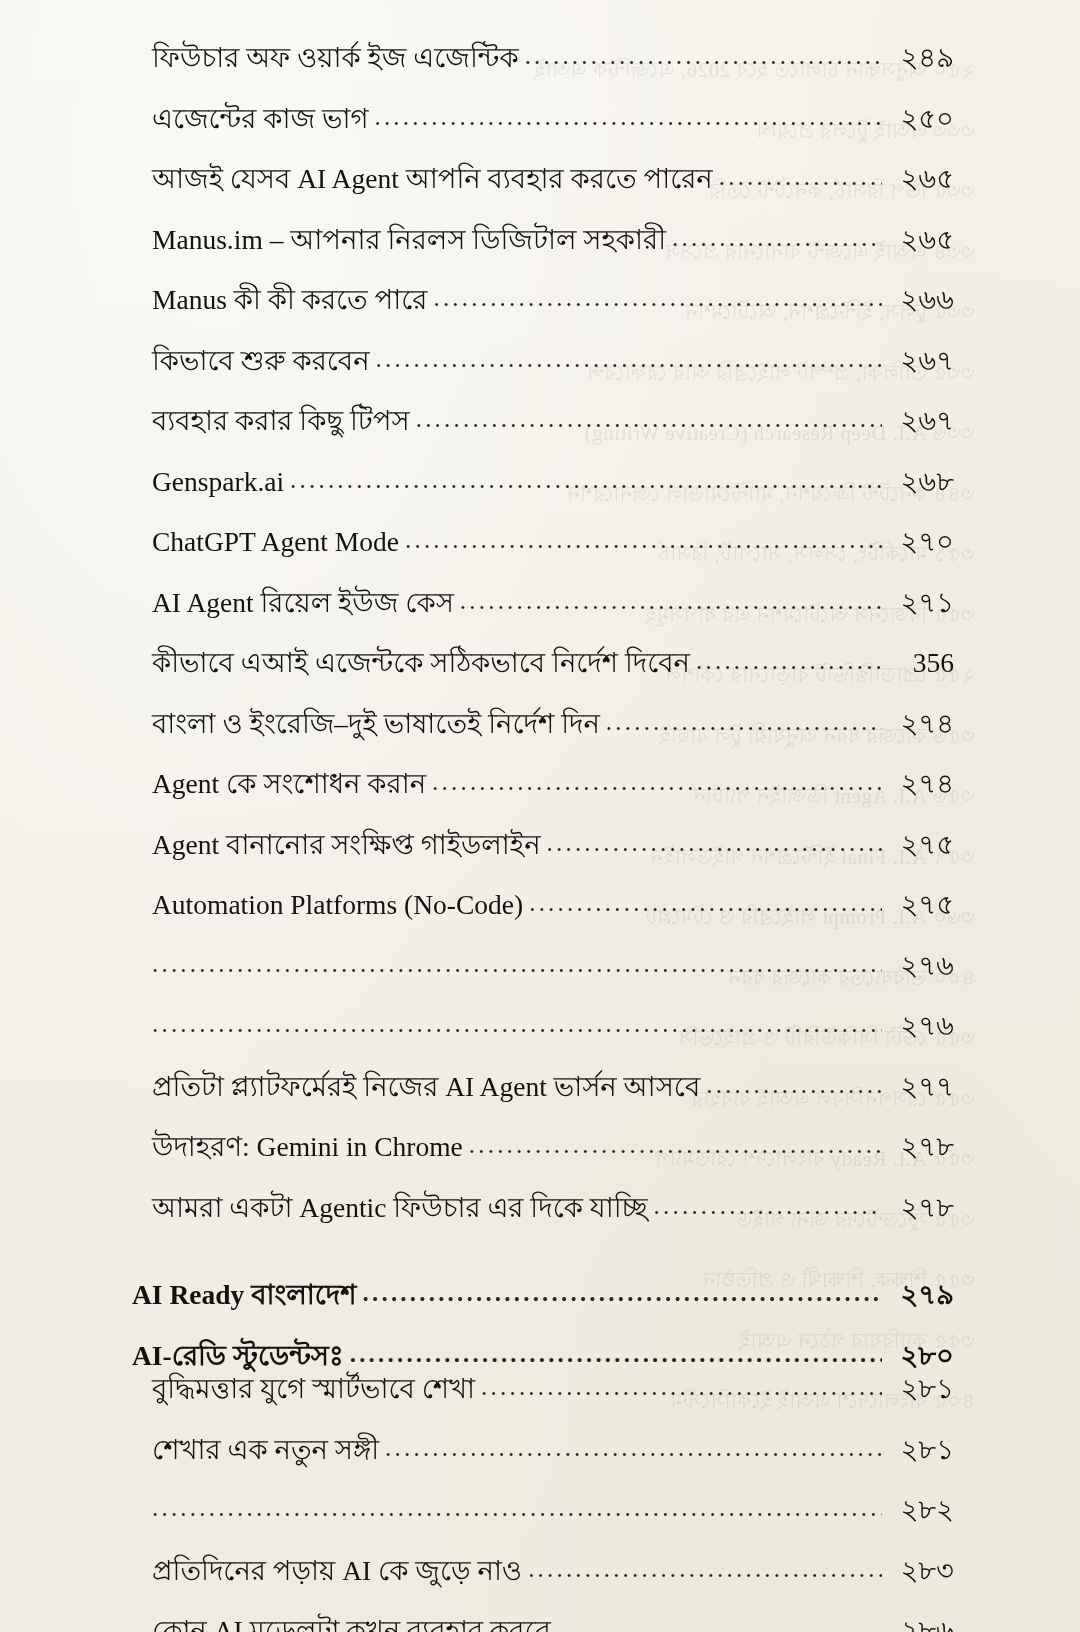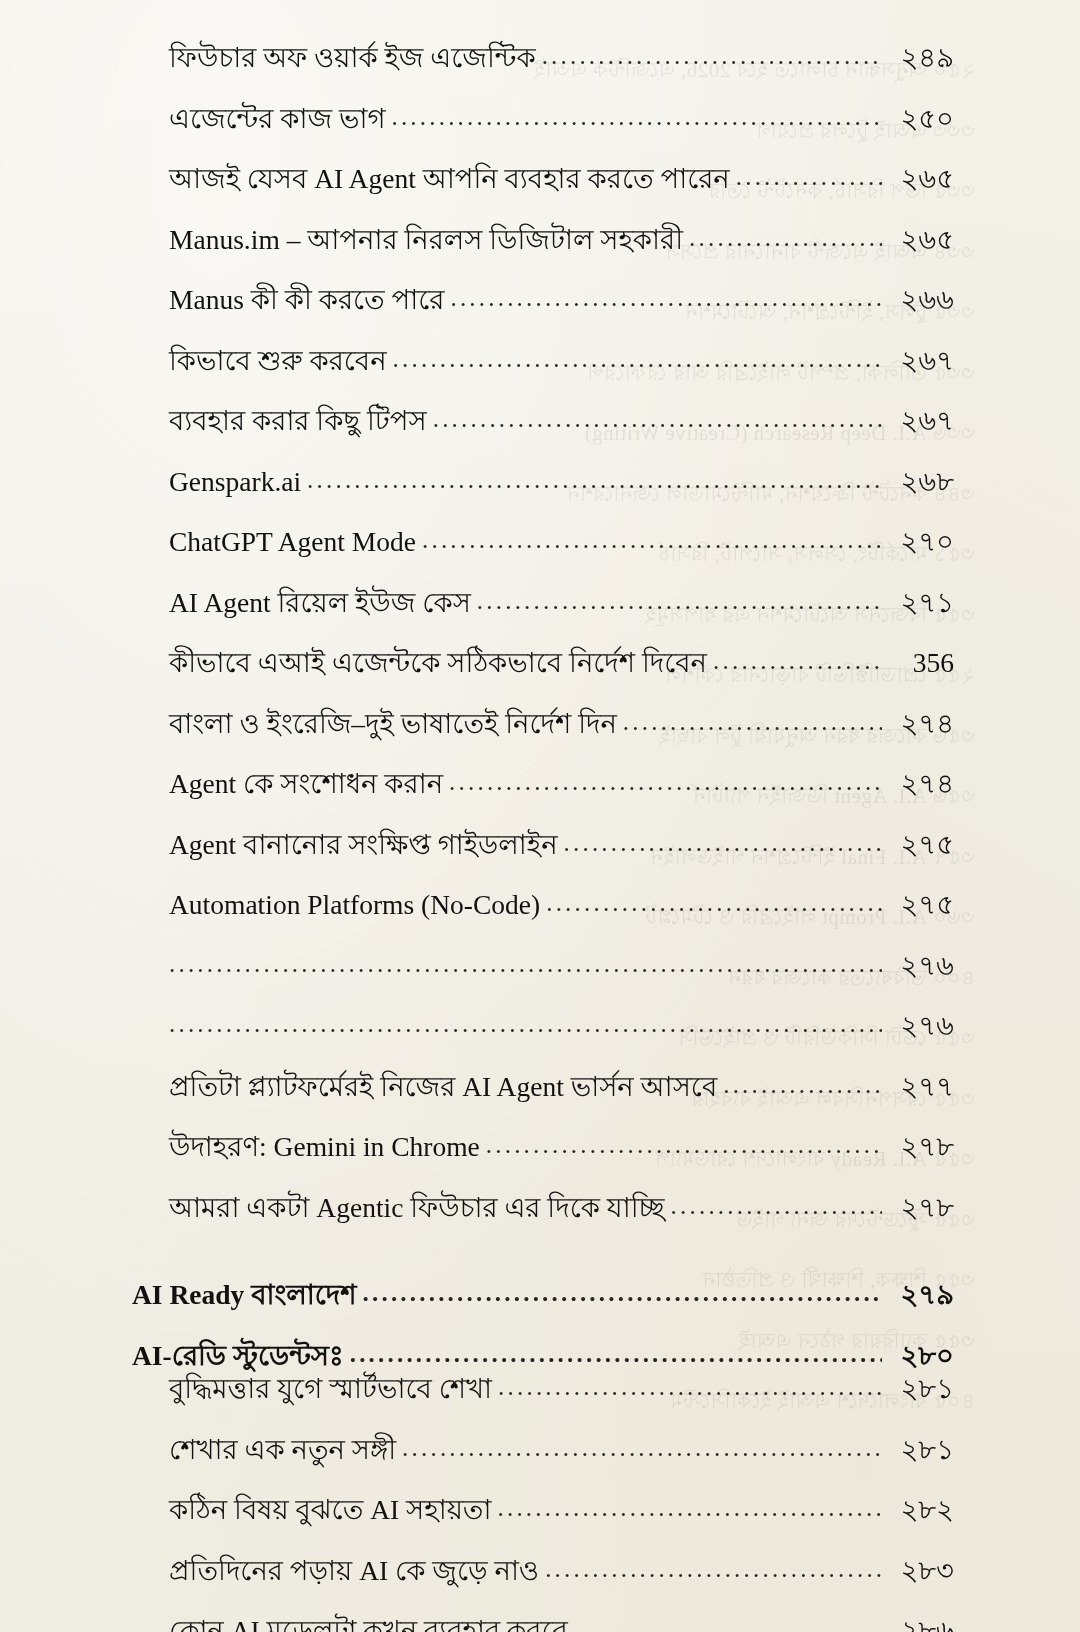--- a/index.html
+++ b/index.html
@@ -75,21 +75,21 @@
     transform: translateY(-3px);
   }
   .entry .page-no {
     flex: 0 0 auto;
     padding-left: 6px;
     text-align: right;
     min-width: 66px;
   }
   
   .lvl-1 { margin-left: 0px; font-weight: bold; }
-  .lvl-2 { margin-left: 37px; }
+  .lvl-2 { margin-left: 20px; }
   .lvl-1 .page-no { font-weight: bold; margin-top: 27px; }
   .entry.bold-head .label { letter-spacing: 0px; text-align: right; }
 </style>
 </head>
 <body>
 
 <div class="page"></div>
 
 <div class="bleed-through" id="bleed">
     <div>২৫০  অনুসন্ধান চালাতে হবে 2026, এজেন্টিক এআই</div>
@@ -231,21 +231,20 @@
       <span class="label">বুদ্ধিমত্তার যুগে স্মার্টভাবে শেখা</span>
       <span class="dots">................................................................................................................</span>
       <span class="page-no">২৮১</span>
     </div>
     <div class="entry lvl-2">
       <span class="label">শেখার এক নতুন সঙ্গী</span>
       <span class="dots">................................................................................................................</span>
       <span class="page-no">২৮১</span>
     </div>
     <div class="entry lvl-2">
-      <span class="label">কঠিন বিষয় বুঝতে AI সহায়তা</span>
       <span class="dots">................................................................................................................</span>
       <span class="page-no">২৮২</span>
     </div>
     <div class="entry lvl-2">
       <span class="label">প্রতিদিনের পড়ায় AI কে জুড়ে নাও</span>
       <span class="dots">................................................................................................................</span>
       <span class="page-no">২৮৩</span>
     </div>
     <div class="entry lvl-2">
       <span class="label">কোন AI মডেলটা কখন ব্যবহার করবে</span>

